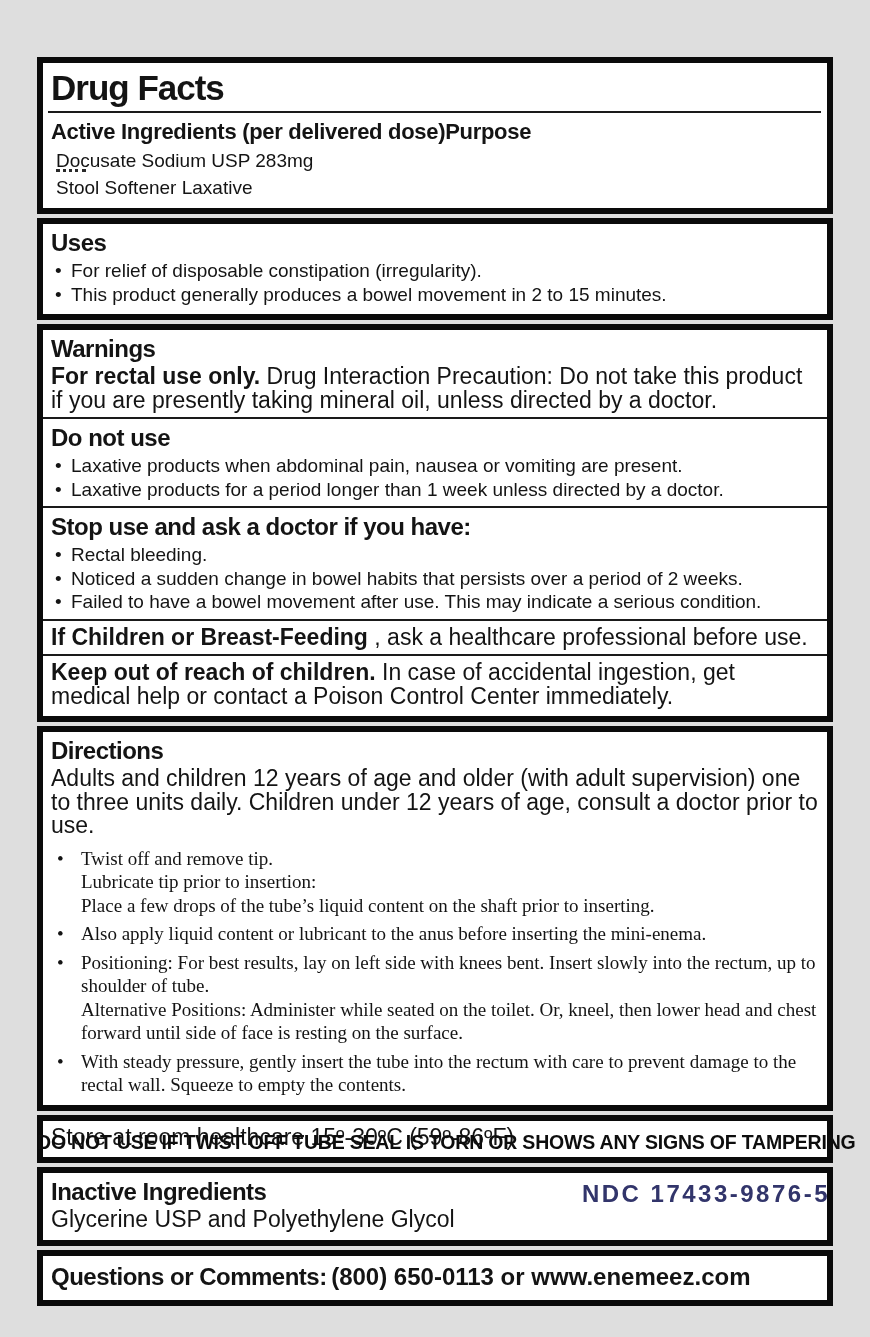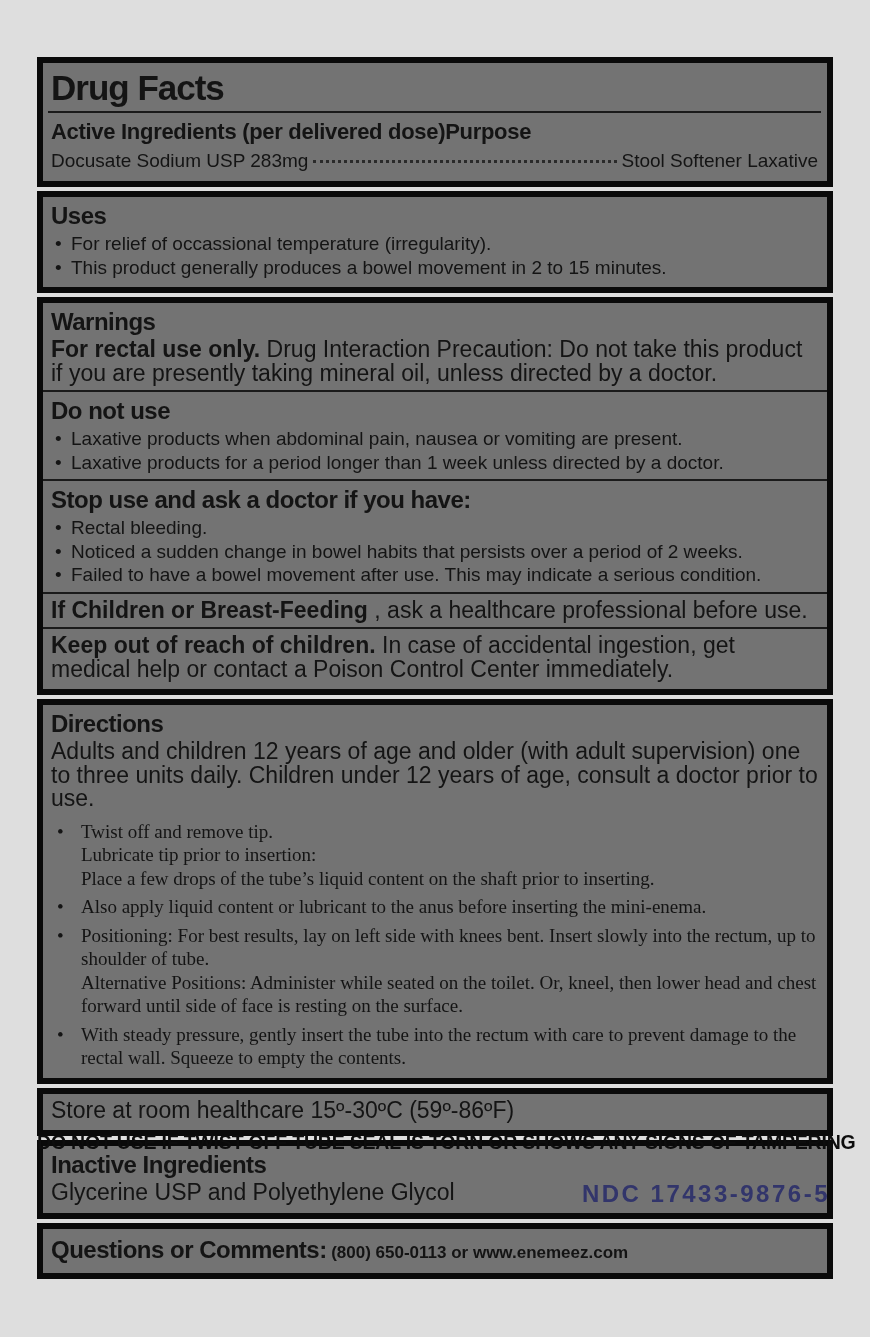--- a/index.html
+++ b/index.html
@@ -16,21 +16,21 @@
     overflow: hidden;
   }
   .label {
     position: absolute;
     left: 37px;
     top: 57px;
     width: 796px;
   }
   .box {
     border: 6px solid #0a0a0a;
-    background: #737373;
+    background: #ffffff;
     margin-bottom: 4px;
     padding: 5px 9px 8px 8px;
     box-sizing: border-box;
   }
   .title {
     font-size: 35px;
     font-weight: bold;
     letter-spacing: -1px;
     line-height: 40px;
     margin: 0;
@@ -49,20 +49,21 @@
     font-size: 22px;
     letter-spacing: -0.3px;
     line-height: 28px;
   }
   .dose-row {
     display: flex;
     align-items: baseline;
     font-size: 19px;
     line-height: 24px;
     margin-top: 3px;
+    flex-direction: column;
   }
   .leader {
     flex: 1 1 auto;
     border-bottom: 3px dotted #2a2a2a;
     margin: 0 5px;
     transform: translateY(-4px);
     min-width: 30px;
   }
   .h2 {
     font-size: 24px;
@@ -133,21 +134,21 @@
     <div class="dose-row">
       <span>Docusate Sodium USP 283mg</span>
       <span class="leader"></span>
       <span>Stool Softener Laxative</span>
     </div>
   </div>
 
   <div class="box">
     <div class="h2">Uses</div>
     <div class="bullet">
-        <span>For relief of occassional temperature (irregularity).</span>
+        <span>For relief of disposable constipation (irregularity).</span>
       </div>
     <div class="bullet">
         <span>This product generally produces a bowel movement in 2 to 15 minutes.</span>
       </div>
   </div>
 
   <div class="box">
     <div class="h2">Warnings</div>
     <div class="body-text"><span class="bold">For rectal use only.</span><span> Drug Interaction Precaution: Do not take this product if you are presently taking mineral oil, unless directed by a doctor.</span></div>
 
@@ -219,19 +220,19 @@
     <div class="body-text">Store at room healthcare 15º-30ºC (59º-86ºF)</div>
   </div>
 
   <div class="box">
     <div class="h2">Inactive Ingredients</div>
     <div class="body-text">Glycerine USP and Polyethylene Glycol</div>
   </div>
 
   <div class="box" style="padding-top:7px; padding-bottom:9px;">
     <span class="h2" style="display:inline;">Questions or Comments:</span>
-    <span class="bold" style="font-size:17px;margin-top:12px;">(800) 650-0113 or www.enemeez.com</span>
+    <span class="bold" style="font-size:24px;margin-top:12px;">(800) 650-0113 or www.enemeez.com</span>
   </div>
 
 </div>
 
 <div class="tamper">DO NOT USE IF TWIST OFF TUBE SEAL IS TORN OR SHOWS ANY SIGNS OF TAMPERING</div>
 <div class="ndc">NDC 17433-9876-5</div>
 
 </body></html>

